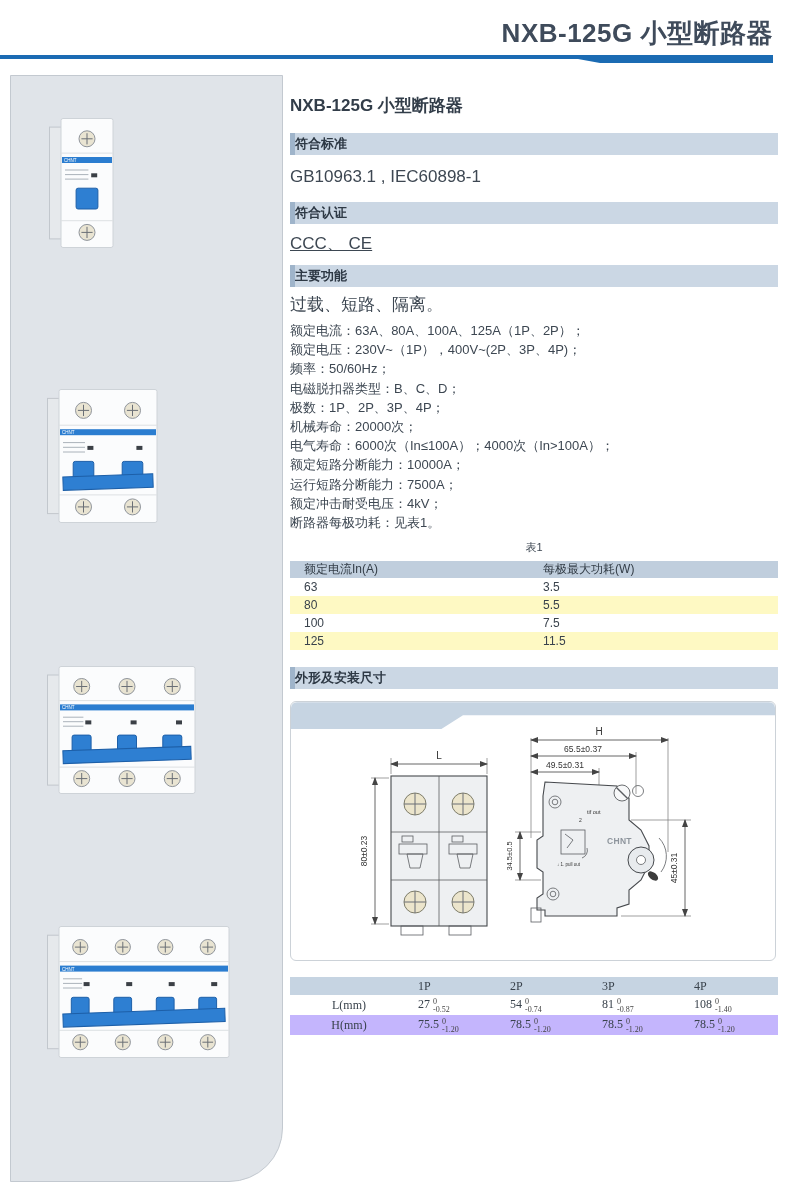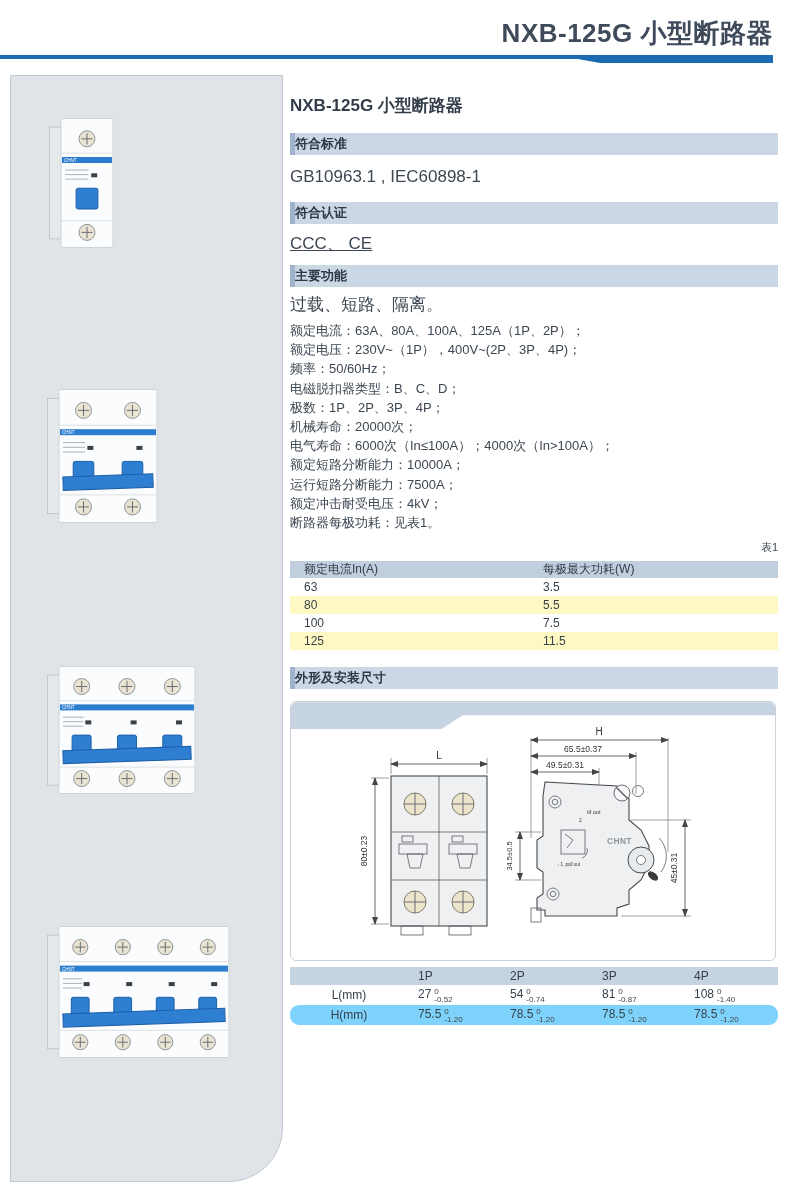--- a/index.html
+++ b/index.html
@@ -29,21 +29,21 @@
   .bar{
     height:22px;line-height:22px;background:#cbd7e4;border-left:5px solid #9fb4ca;
     font-size:13px;font-weight:bold;color:#2e3945;box-sizing:border-box;
   }
   .bar.b1{margin-top:17px;} .bar.b2{margin-top:18px;} .bar.b3{margin-top:14px;}
   .bar.b4{margin-top:20px;} .bar.b5{margin-top:17px;}
   .body-text{margin:0;font-size:17px;line-height:15px;color:#3d4752;}
   .t-std{margin-top:14px;} .t-cert{margin-top:12px;text-decoration:underline;} .t-func{margin-top:10px;}
   .tech{margin-top:9px;font-size:13px;line-height:19.2px;color:#3d4752;}
   
-  .t1-caption{margin-top:9px;text-align:right;font-size:11px;color:#3d4752;height:13px;line-height:13px;}
+  .t1-caption{margin-top:9px;text-align:center;font-size:11px;color:#3d4752;height:13px;line-height:13px;}
   .t1{margin-top:7px;font-size:12px;color:#39424c;}
   .t1-row{display:grid;grid-template-columns:49% 51%;align-items:center;}
   .t1-row > div{padding-left:14px;box-sizing:border-box;}
   .t1-head{background:#c0cedd;height:17px;color:#333d47;}
   .t1-r{height:18px;}
   .t1-r.alt{background:#fef9c3;}
   
   .draw-panel{
     position:relative;margin-top:12px;width:486px;height:260px;box-sizing:border-box;
     background:#ffffff;border:1px solid #ccd2d8;border-radius:6px;
@@ -53,25 +53,25 @@
     border-radius:6px 6px 0 0;
     clip-path:polygon(0 0,100% 0,100% 13px,172px 13px,150px 27px,0 27px);
   }
   .draw-svg{position:absolute;top:0;left:0;}
   .dim{stroke:#555;stroke-width:0.9;marker-start:url(#ar);marker-end:url(#ar);}
   .ext{stroke:#777;stroke-width:0.7;}
   .part{fill:#eef0f2;stroke:#46494d;stroke-width:1.1;}
   .inner{fill:none;stroke:#5a5d61;stroke-width:0.8;}
   .dimtxt{fill:#333;font-family:"Liberation Sans",sans-serif;}
   
-  .dims{margin-top:6px;font-size:12px;color:#39424c;}
+  .dims{margin-top:16px;font-size:12px;color:#39424c;font-family:Liberation Serif, serif;}
   .dt-row{display:grid;grid-template-columns:118px 92px 92px 92px 92px;align-items:center;}
   .dt-head{background:#c6d4e2;height:18px;}
   .dt-r{height:20px;}
-  .dt-r.alt{background:#7dd3fc;border-radius:9px;}
+  .dt-r.alt{background:#c4b5fd;}
   .dt-row .lab{text-align:center;}
   .dt-row .val,.dt-row .vh{padding-left:10px;box-sizing:border-box;}
   .tol{display:inline-block;vertical-align:-4px;line-height:1;margin-left:3px;font-size:8px;color:#444;}
   .tol i{display:block;font-style:normal;}
 </style>
 </head>
 <body>
 
 <h1 class="page-title">NXB-125G 小型断路器</h1>
 

